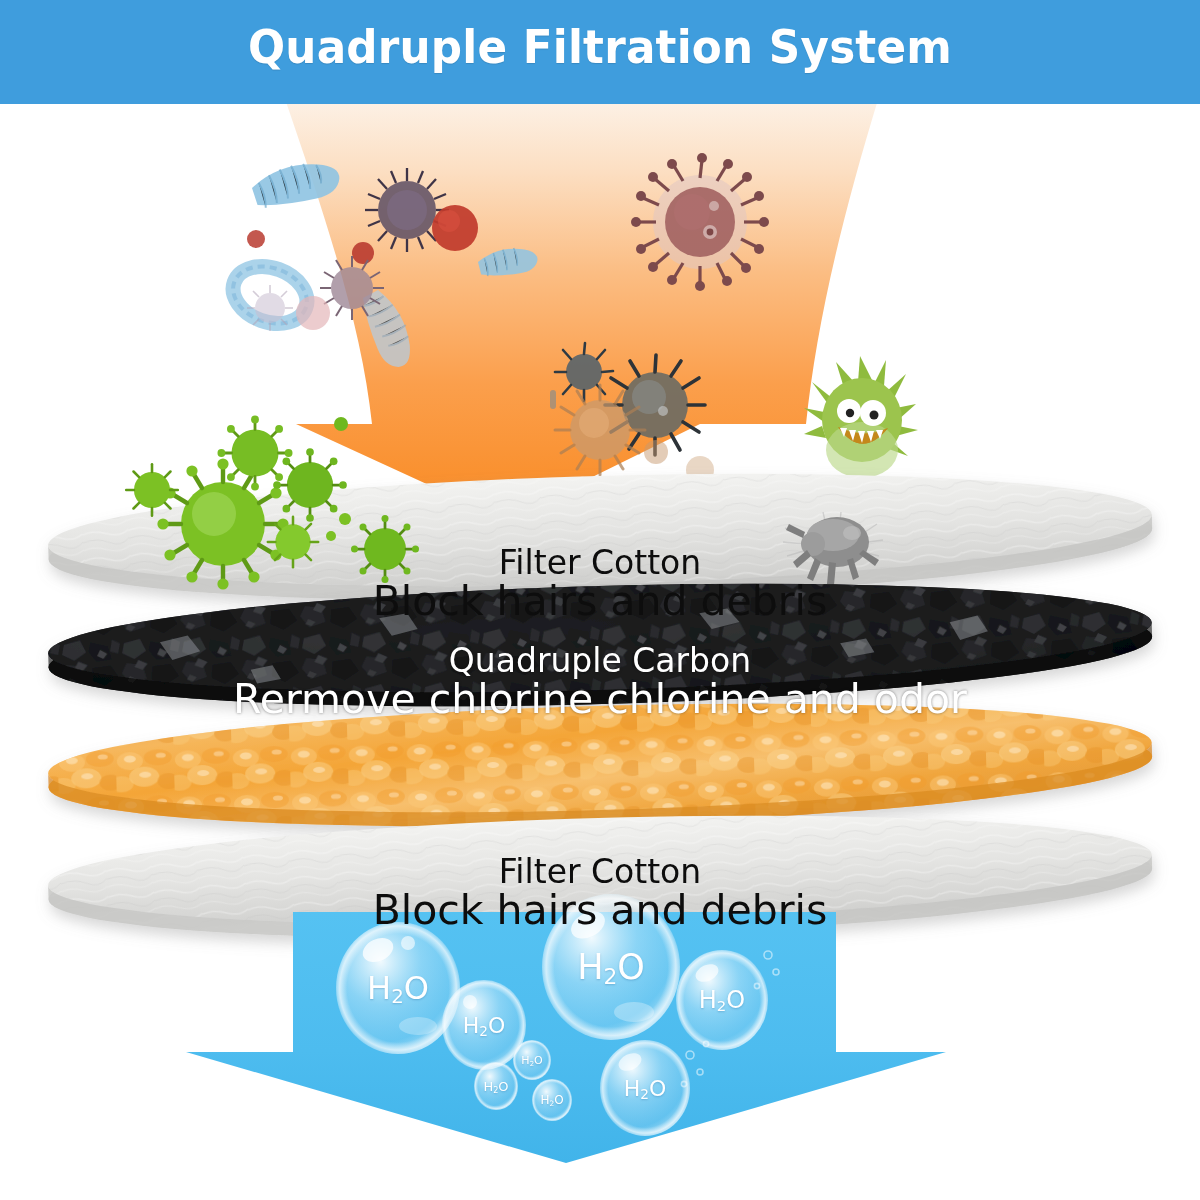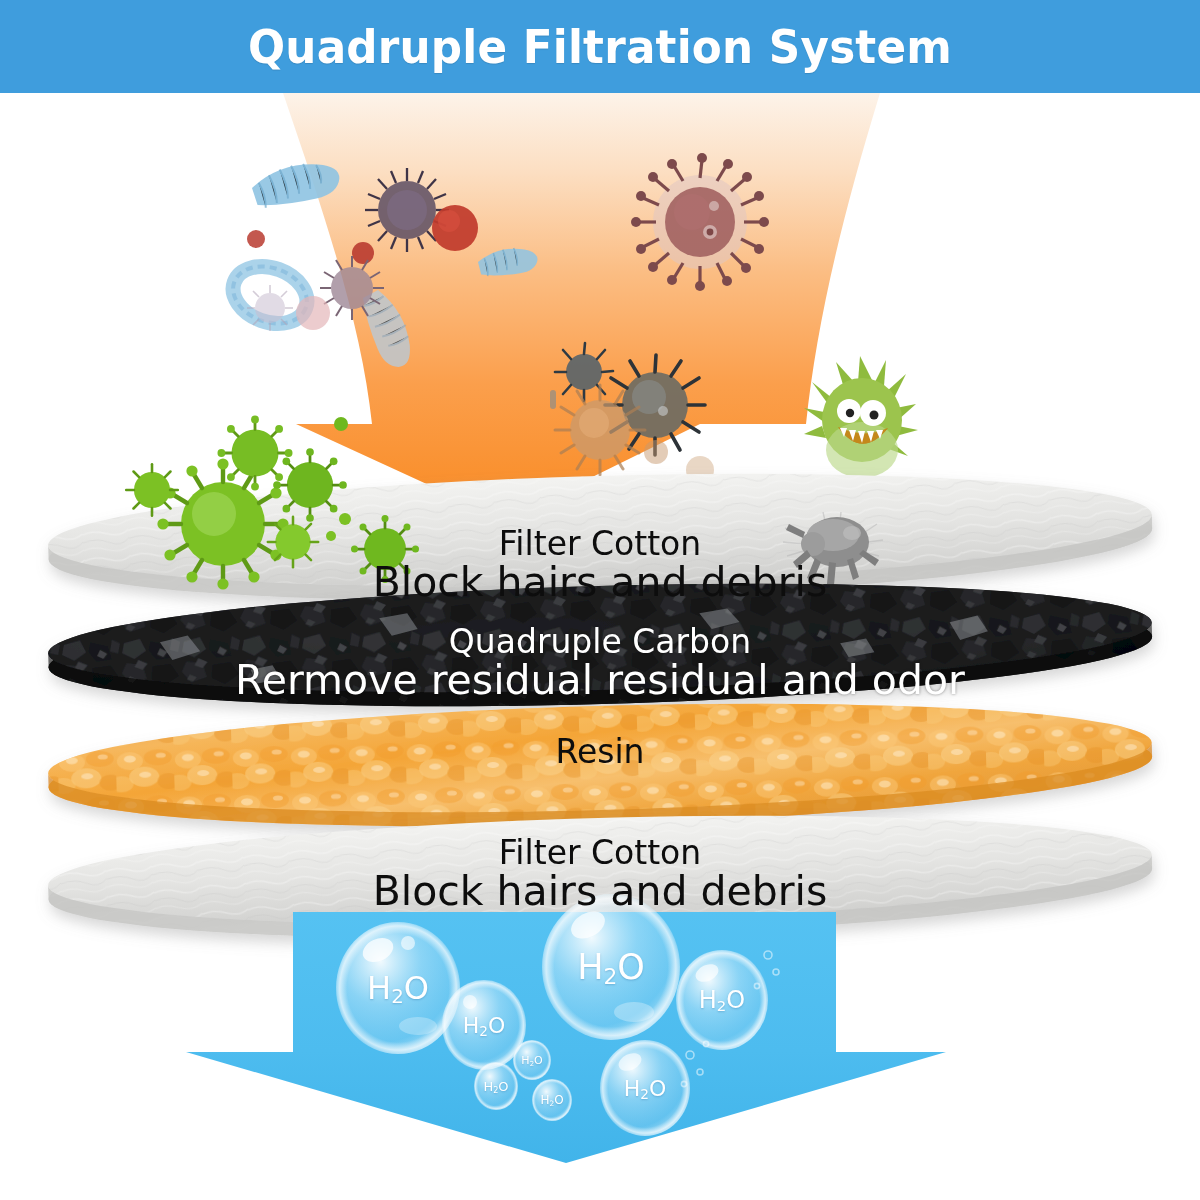--- a/index.html
+++ b/index.html
@@ -14,21 +14,21 @@
     height: 1200px;
     background: #ffffff;
     overflow: hidden;
     font-family: "DejaVu Sans", "Liberation Sans", sans-serif;
   }
 
   
   #header-bar {
     position: absolute;
     left: 0; top: 0;
-    width: 1200px; height: 93px;
+    width: 1200px; height: 104px;
     background: #3f9ddd;
     z-index: 60;
   }
   #header-title {
     position: absolute;
     left: 0; top: 0;
     width: 1200px; height: 93px;
     display: flex;
     align-items: center;
     justify-content: center;
@@ -50,20 +50,21 @@
   }
 
   
   .layer-label {
     position: absolute;
     width: 1200px;
     text-align: center;
     z-index: 40;
     pointer-events: none;
     line-height: 1.04;
+    margin-top: 19px;
   }
   .layer-label .l-title {
     display: block;
     font-size: 33px;
     font-weight: 400;
   }
   .layer-label .l-sub {
     display: block;
     font-size: 41px;
     font-weight: 400;
@@ -722,25 +723,24 @@
     </g>
   </svg>
 
   <div class="layer-label dark-text" id="label-cotton1">
     <span class="l-title">Filter Cotton</span>
     <span class="l-sub">Block hairs and debris</span>
   </div>
 
   <div class="layer-label light-text" id="label-carbon">
     <span class="l-title">Quadruple Carbon</span>
-    <span class="l-sub">Rermove residual residual and odor</span>
+    <span class="l-sub">Rermove chlorine chlorine and odor</span>
   </div>
 
   <div class="layer-label dark-text" id="label-resin">
-    <span class="l-title">Resin</span>
   </div>
 
   <div class="layer-label dark-text" id="label-cotton2">
     <span class="l-title">Filter Cotton</span>
     <span class="l-sub">Block hairs and debris</span>
   </div>
 
   <div id="bubble-labels">
       <div class="h2o-label" style="left: 398px; top: 988px; font-size: 32px;">H<sub>2</sub>O</div>
       <div class="h2o-label" style="left: 611px; top: 967px; font-size: 35px;">H<sub>2</sub>O</div>

